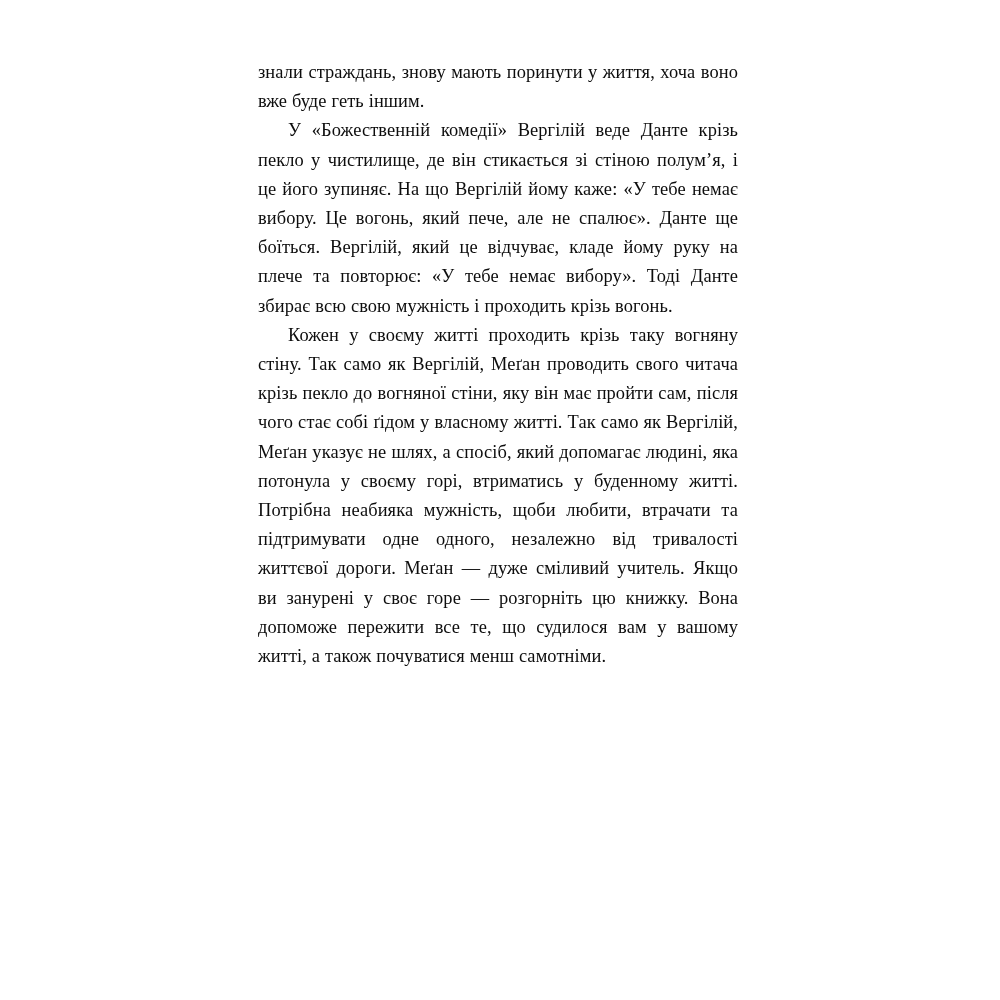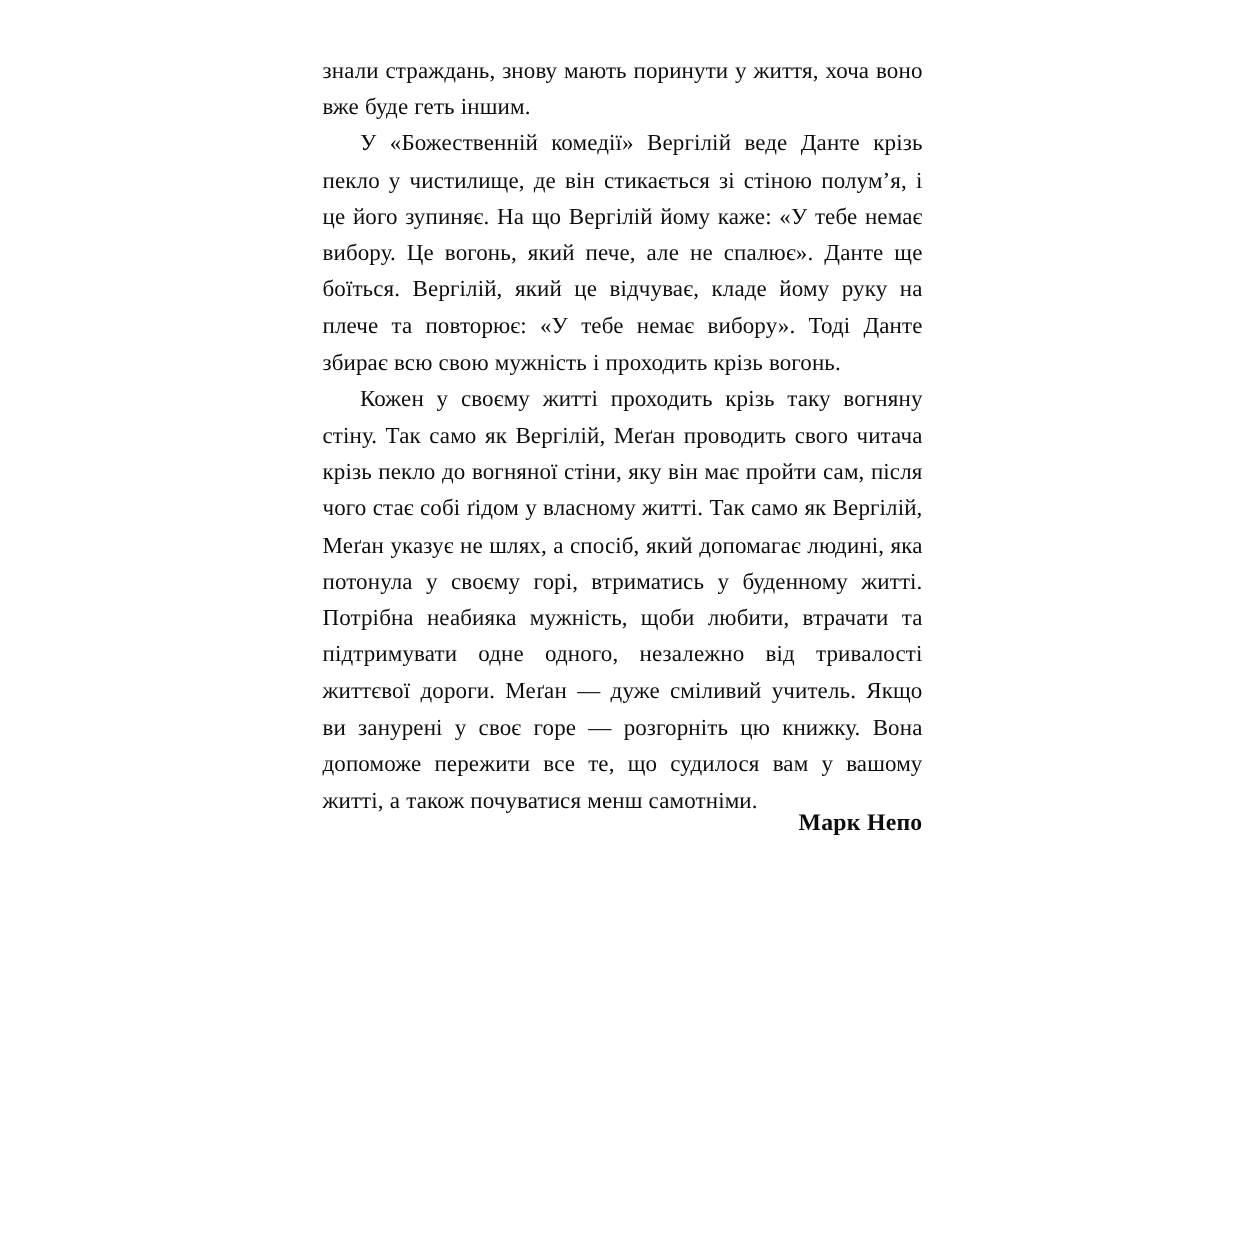--- a/index.html
+++ b/index.html
@@ -19,21 +19,21 @@
     position: absolute;
     left: 0;
     top: 0;
     width: 1000px;
     height: 1000px;
     background: #ffffff;
   }
   .text-column {
     position: absolute;
     left: 258px;
-    top: 42px;
+    top: 58px;
     width: 480px;
   }
   .para {
     margin: 0;
     font-size: 18.4px;
     line-height: 29.2px;
     text-align: justify;
     text-justify: inter-word;
     letter-spacing: 0.1px;
     word-spacing: 0.2px;
@@ -57,15 +57,14 @@
 <body>
 
 <div class="page">
 
   <div class="text-column">
     <p class="para">знали страждань, знову мають поринути у життя, хоча воно вже буде геть іншим.</p>
     <p class="para indent">У «Божественній комедії» Вергілій веде Данте крізь пекло у чистилище, де він стикається зі стіною полум’я, і це його зупиняє. На що Вергілій йому каже: «У тебе немає вибору. Це вогонь, який пече, але не спалює». Данте ще боїться. Вергілій, який це відчуває, кладе йому руку на плече та повторює: «У тебе немає вибору». Тоді Данте збирає всю свою мужність і проходить крізь вогонь.</p>
     <p class="para indent">Кожен у своєму житті проходить крізь таку вогняну стіну. Так само як Вергілій, Меґан проводить свого читача крізь пекло до вогняної стіни, яку він має пройти сам, після чого стає собі ґідом у власному житті. Так само як Вергілій, Меґан указує не шлях, а спосіб, який допомагає людині, яка потонула у своєму горі, втриматись у буденному житті. Потрібна неабияка мужність, щоби любити, втрачати та підтримувати одне одного, незалежно від тривалості життєвої дороги. Меґан — дуже сміливий учитель. Якщо ви занурені у своє горе — розгорніть цю книжку. Вона допоможе пережити все те, що судилося вам у вашому житті, а також почуватися менш самотніми.</p>
   </div>
 
-  <div class="signature">Марк Непо</div>
 
 </div>
 
 </body></html>

